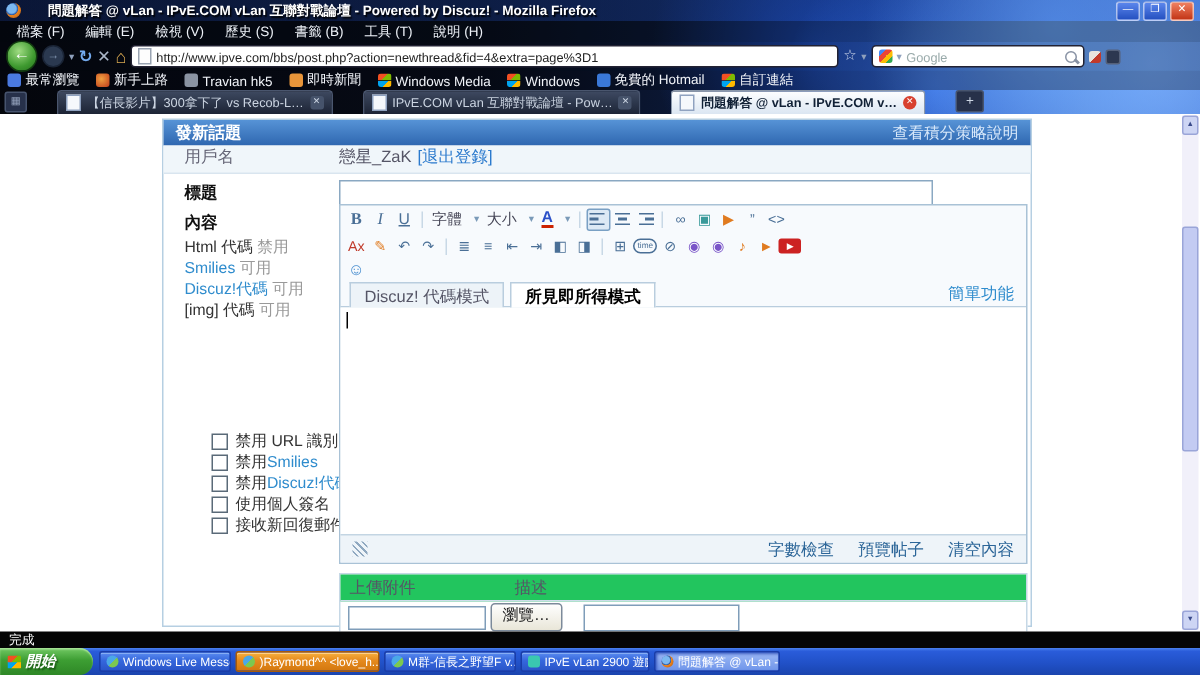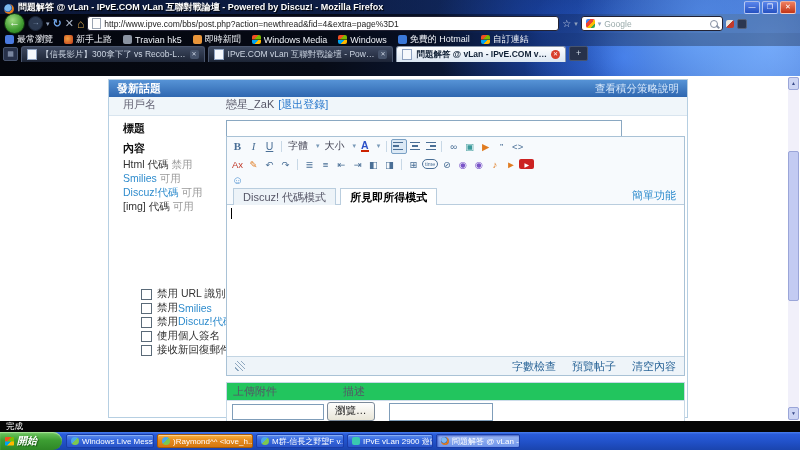--- a/index.html
+++ b/index.html
@@ -7,21 +7,21 @@
        font-family:"Liberation Sans","DejaVu Sans",sans-serif;background:#fff;}
 
   
   .chrome{position:absolute;left:0;top:0;width:800px;height:76px;
     background:
       radial-gradient(circle at 88% 22%, rgba(110,170,255,.95), rgba(110,170,255,0) 18%),
       radial-gradient(circle at 78% 75%, rgba(60,120,240,.85), rgba(60,120,240,0) 16%),
       radial-gradient(circle at 96% 55%, rgba(130,180,255,.9), rgba(130,180,255,0) 22%),
       radial-gradient(circle at 68% 40%, rgba(30,80,200,.7), rgba(30,80,200,0) 20%),
       linear-gradient(90deg,#04060c 0%,#070b16 40%,#0c1b3e 62%,#16357c 80%,#2a5cc0 100%);}
-  .titlebar{height:14px;display:flex;align-items:flex-end;gap:4px;padding:0 4px;
+  .titlebar{height:14px;display:flex;align-items:center;gap:18px;padding:0 4px;
     background:linear-gradient(90deg,rgba(16,36,90,.55),rgba(30,80,190,.35));}
   .ffdot{width:10px;height:10px;border-radius:50%;
     background:radial-gradient(circle at 38% 38%,#7cb8f0 0 34%,#2a5aa8 46%,#e8821e 52%,#b85a10 100%);}
   .title-text{color:#fff;font-size:9px;font-weight:bold;text-shadow:1px 1px 1px #000;white-space:nowrap;overflow:hidden;flex:1}
   .winbtns{display:flex;gap:2px}
   .winbtn{width:14px;height:11px;border-radius:2px;border:1px solid rgba(255,255,255,.6);
     color:#fff;font-size:7px;line-height:10px;text-align:center;
     background:linear-gradient(180deg,#5b86ec,#2450c0);}
   .winbtn.close{background:linear-gradient(180deg,#ef8060,#c23416);}
 
@@ -59,21 +59,21 @@
   .bm{display:flex;align-items:center;gap:3px;color:#f0f3f8;font-size:9px;white-space:nowrap}
   .bmicon{width:9px;height:9px;border-radius:2px;flex:none}
   .bi1{background:#4a7ae0}
   .bi2{background:radial-gradient(circle at 40% 40%,#f0a040,#c03a1a)}
   .bi3{background:#8a93a2}
   .bi4{background:#e8953a}
   .biwin{background:linear-gradient(135deg,#f25022 0 50%,#7fba00 50% 100%),linear-gradient(135deg,#00a4ef 0 50%,#ffb900 50% 100%);
         background-size:100% 50%;background-repeat:no-repeat;background-position:top,bottom}
   .bi7{background:#3a78d8}
 
-  .tabbar{height:16px;display:flex;align-items:flex-end;gap:3px;padding-left:3px}
+  .tabbar{height:16px;display:flex;align-items:flex-end;gap:20px;padding-left:3px}
   .tabsmallbtn{width:13px;height:12px;margin-bottom:1px;background:#27314a;border:1px solid #47546e;border-radius:2px;
     color:#9aa8c2;font-size:7px;line-height:11px;text-align:center}
   .tab{height:15px;border-radius:3px 3px 0 0;display:flex;align-items:center;gap:4px;padding:0 5px;white-space:nowrap;overflow:hidden}
   .tab.inactive{background:linear-gradient(180deg,rgba(66,78,102,.92),rgba(30,38,56,.92));
     border:1px solid #4a566e;border-bottom:none;color:#ccd5e2;font-size:8.5px}
   .tab.active{background:linear-gradient(180deg,#fdfeff,#dbe6f2);border:1px solid #8b98ab;border-bottom:none;
     color:#102035;font-size:8.5px;font-weight:bold}
   .tabdoc{width:8px;height:9px;background:#f5f8fc;border:1px solid #8fa2c0;flex:none}
   .tabclose{width:9px;height:9px;border-radius:2px;background:#46536b;color:#cdd6e4;font-size:6px;line-height:9px;text-align:center;flex:none}
   .tab.active .tabclose{background:#d8402e;color:#fff;border-radius:50%}
@@ -213,20 +213,29 @@
   <div class="titlebar">
     <span class="ffdot"></span>
     <span class="title-text">問題解答 @ vLan - IPvE.COM vLan 互聯對戰論壇 - Powered by Discuz! - Mozilla Firefox</span>
     <span class="winbtns">
       <span class="winbtn">—</span>
       <span class="winbtn">❐</span>
       <span class="winbtn close">✕</span>
     </span>
   </div>
 
+  <div class="menubar">
+    <span class="menu-item">檔案 (F)</span>
+    <span class="menu-item">編輯 (E)</span>
+    <span class="menu-item">檢視 (V)</span>
+    <span class="menu-item">歷史 (S)</span>
+    <span class="menu-item">書籤 (B)</span>
+    <span class="menu-item">工具 (T)</span>
+    <span class="menu-item">說明 (H)</span>
+  </div>
 
   <div class="navbar">
     <span class="backbtn">←</span>
     <span class="fwdbtn">→</span>
     <span class="navglyph smallcaret">▾</span>
     <span class="navglyph reload">↻</span>
     <span class="navglyph stop">✕</span>
     <span class="navglyph home">⌂</span>
     <span class="urlbar">
       <span class="docicon"></span>

